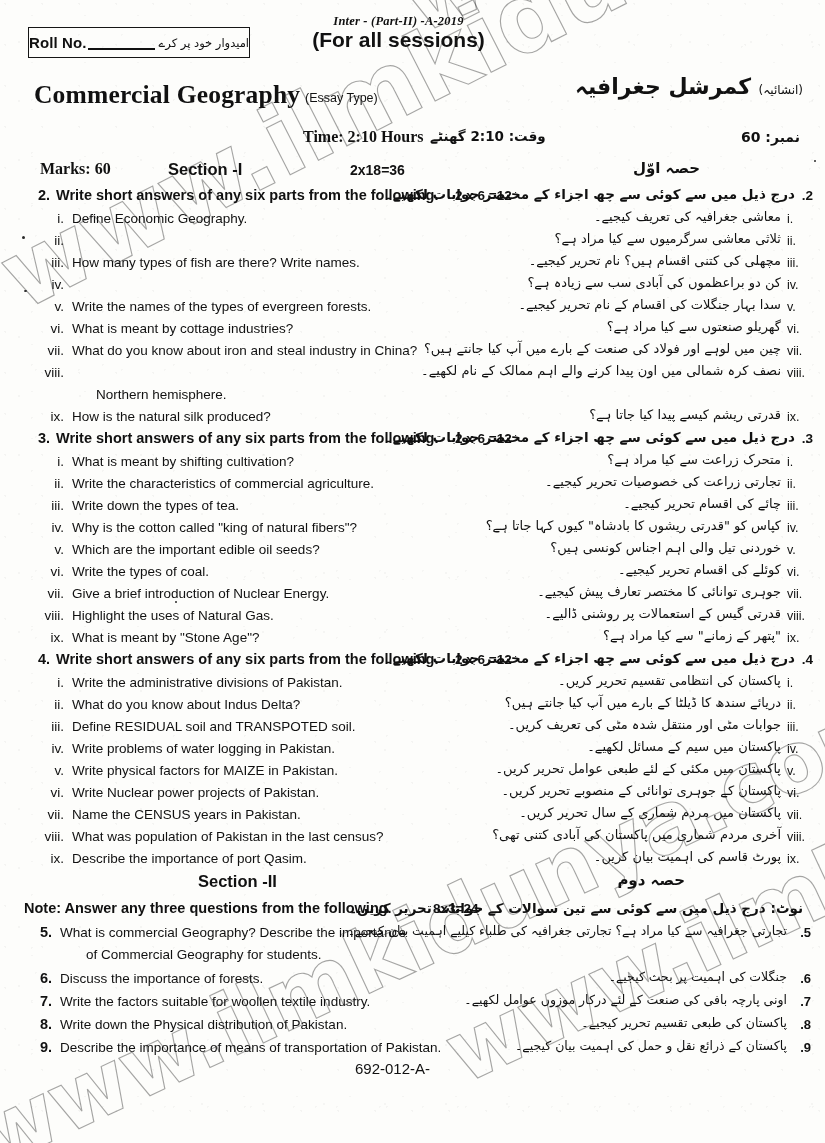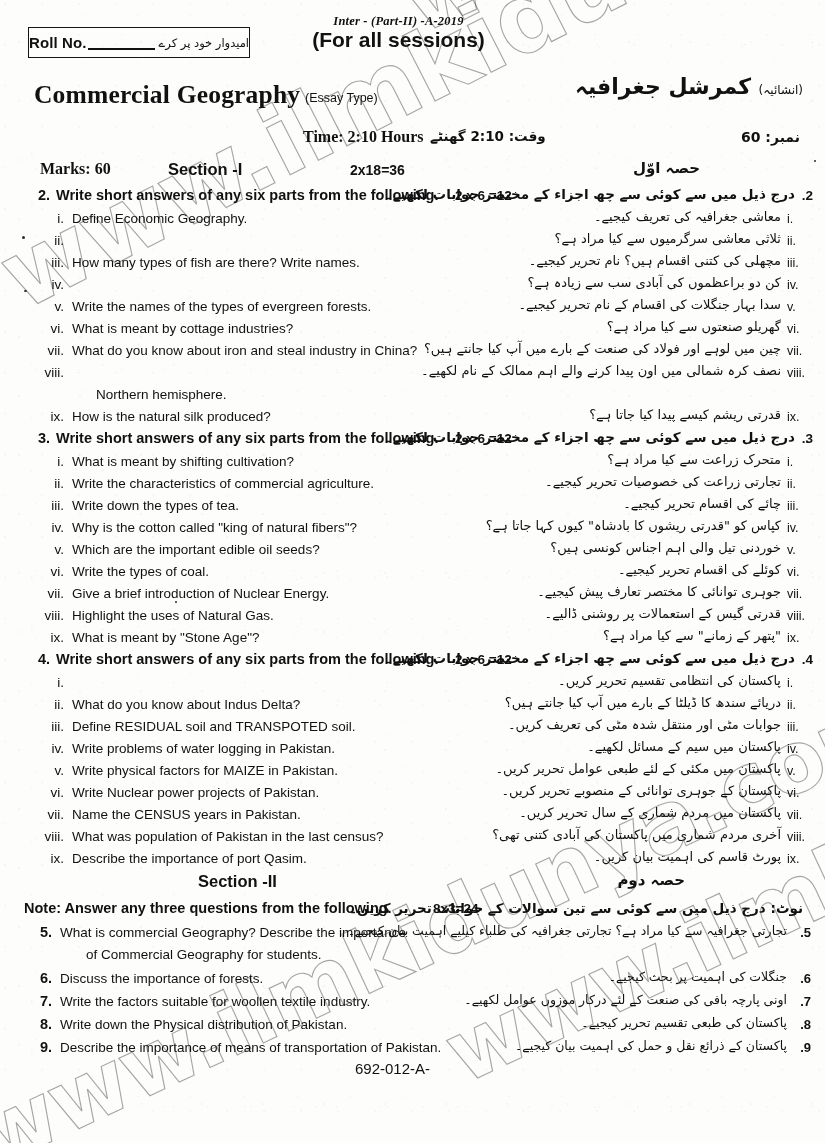--- a/index.html
+++ b/index.html
@@ -469,20 +469,21 @@
       <div class="qhead">
         <span class="qnum">4.</span>
         <span class="qtext">Write short answers of any six parts from the following.</span>
         <span class="qmarks">2 x 6 =12</span>
         <span class="qnum-ur">.4</span>
         <span class="qtext-ur">درج ذیل میں سے کوئی سے چھ اجزاء کے مختصر جوابات لکھیے۔</span>
       </div>
 
       <div class="part">
         <span class="rn">i.</span>
+        <span class="ptext">Write the administrative divisions of Pakistan.</span>
         <span class="rn-ur">i.</span>
         <span class="ptext-ur">پاکستان کی انتظامی تقسیم تحریر کریں۔</span>
       </div>
       <div class="part">
         <span class="rn">ii.</span>
         <span class="ptext">What do you know about Indus Delta?</span>
         <span class="rn-ur">ii.</span>
         <span class="ptext-ur">دریائے سندھ کا ڈیلٹا کے بارے میں آپ کیا جانتے ہیں؟</span>
       </div>
       <div class="part">

